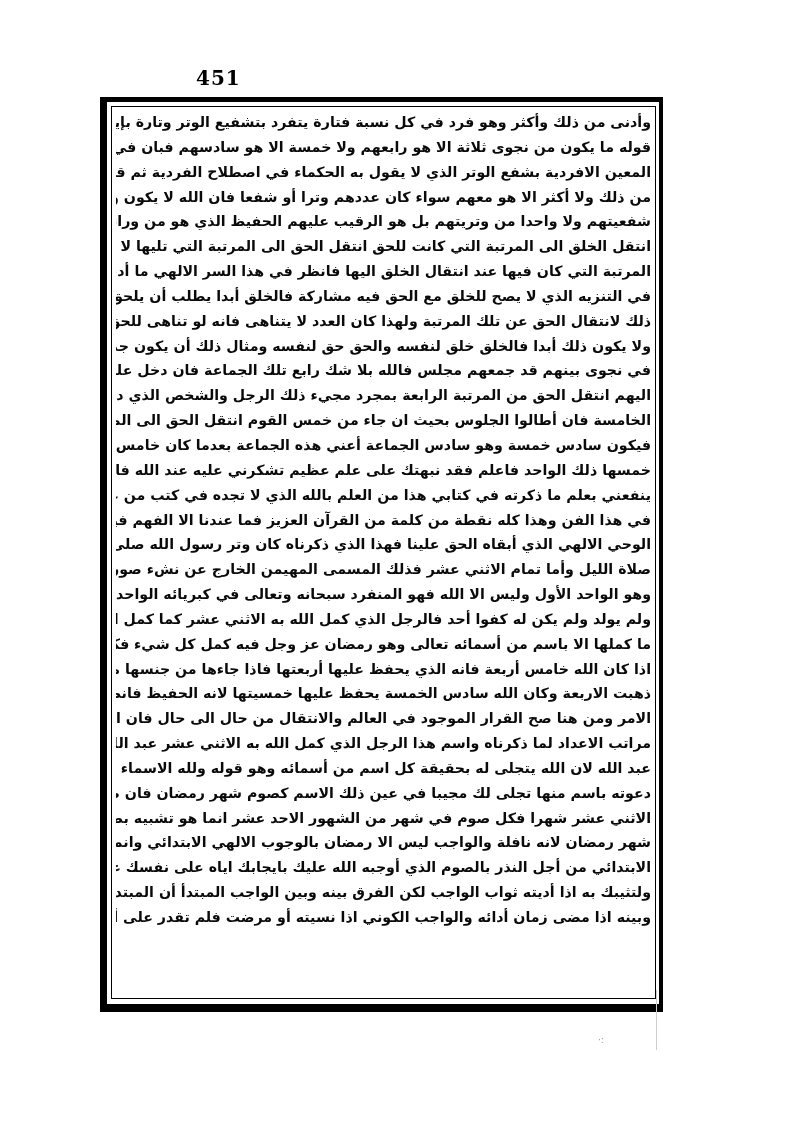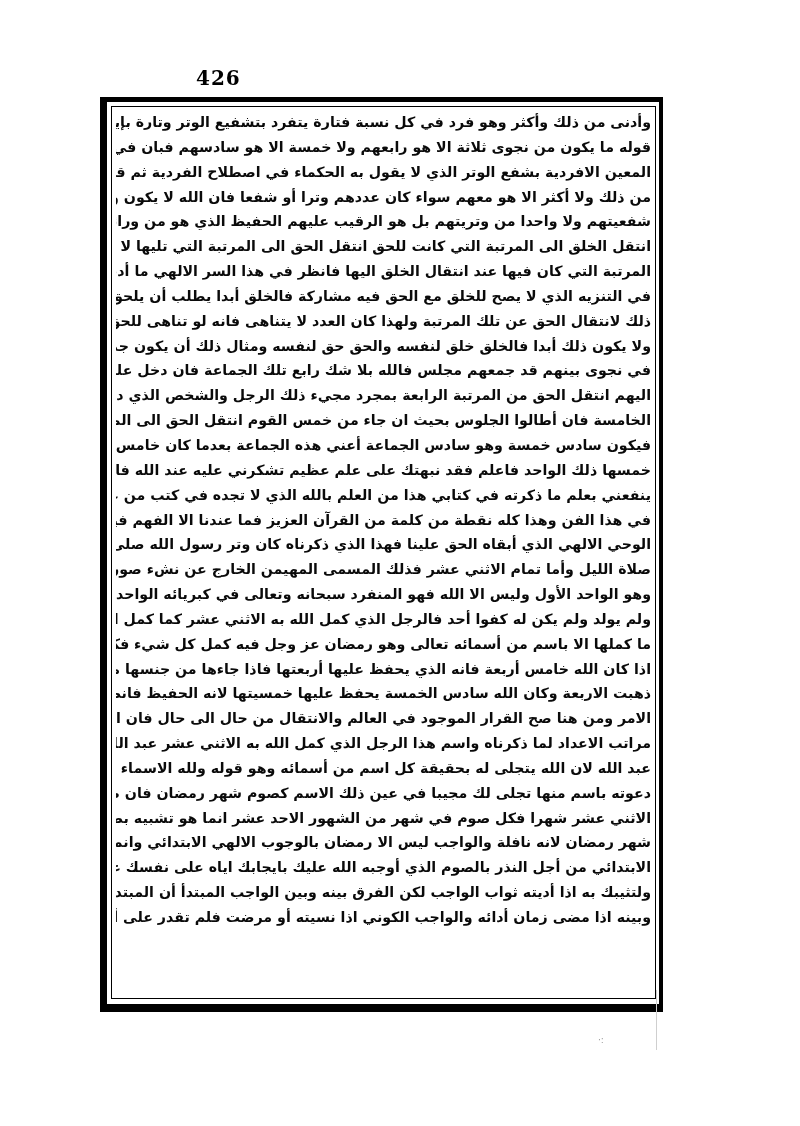--- a/index.html
+++ b/index.html
@@ -75,21 +75,21 @@
       position: absolute;
       left: 598px;
       top: 1035px;
       font-size: 9px;
       color: #9a9a9a;
     }
   </style>
 </head>
 <body>
 
-<div class="page-number">426</div>
+<div class="page-number">451</div>
 
 <div class="frame-outer">
   <div class="frame-inner">
     <div class="text-block" lang="ar">
       <span class="line">وأدنى من ذلك وأكثر وهو فرد في كل نسبة فتارة يتفرد بتشفيع الوتر وتارة بإيتار الشفع وهو</span>
       <span class="line">قوله ما يكون من نجوى ثلاثة الا هو رابعهم ولا خمسة الا هو سادسهم فبان في فرديته بالذكر</span>
       <span class="line">المعين الافردية بشفع الوتر الذي لا يقول به الحكماء في اصطلاح الفردية ثم قال في العام ولا أدنى</span>
       <span class="line">من ذلك ولا أكثر الا هو معهم سواء كان عددهم وترا أو شفعا فان الله لا يكون واحدا من</span>
       <span class="line">شفعيتهم ولا واحدا من وتريتهم بل هو الرقيب عليهم الحفيظ الذي هو من ورائهم محيط فمتى</span>
       <span class="line">انتقل الخلق الى المرتبة التي كانت للحق انتقل الحق الى المرتبة التي تليها لا يمكن الوقوف في تلك</span>

